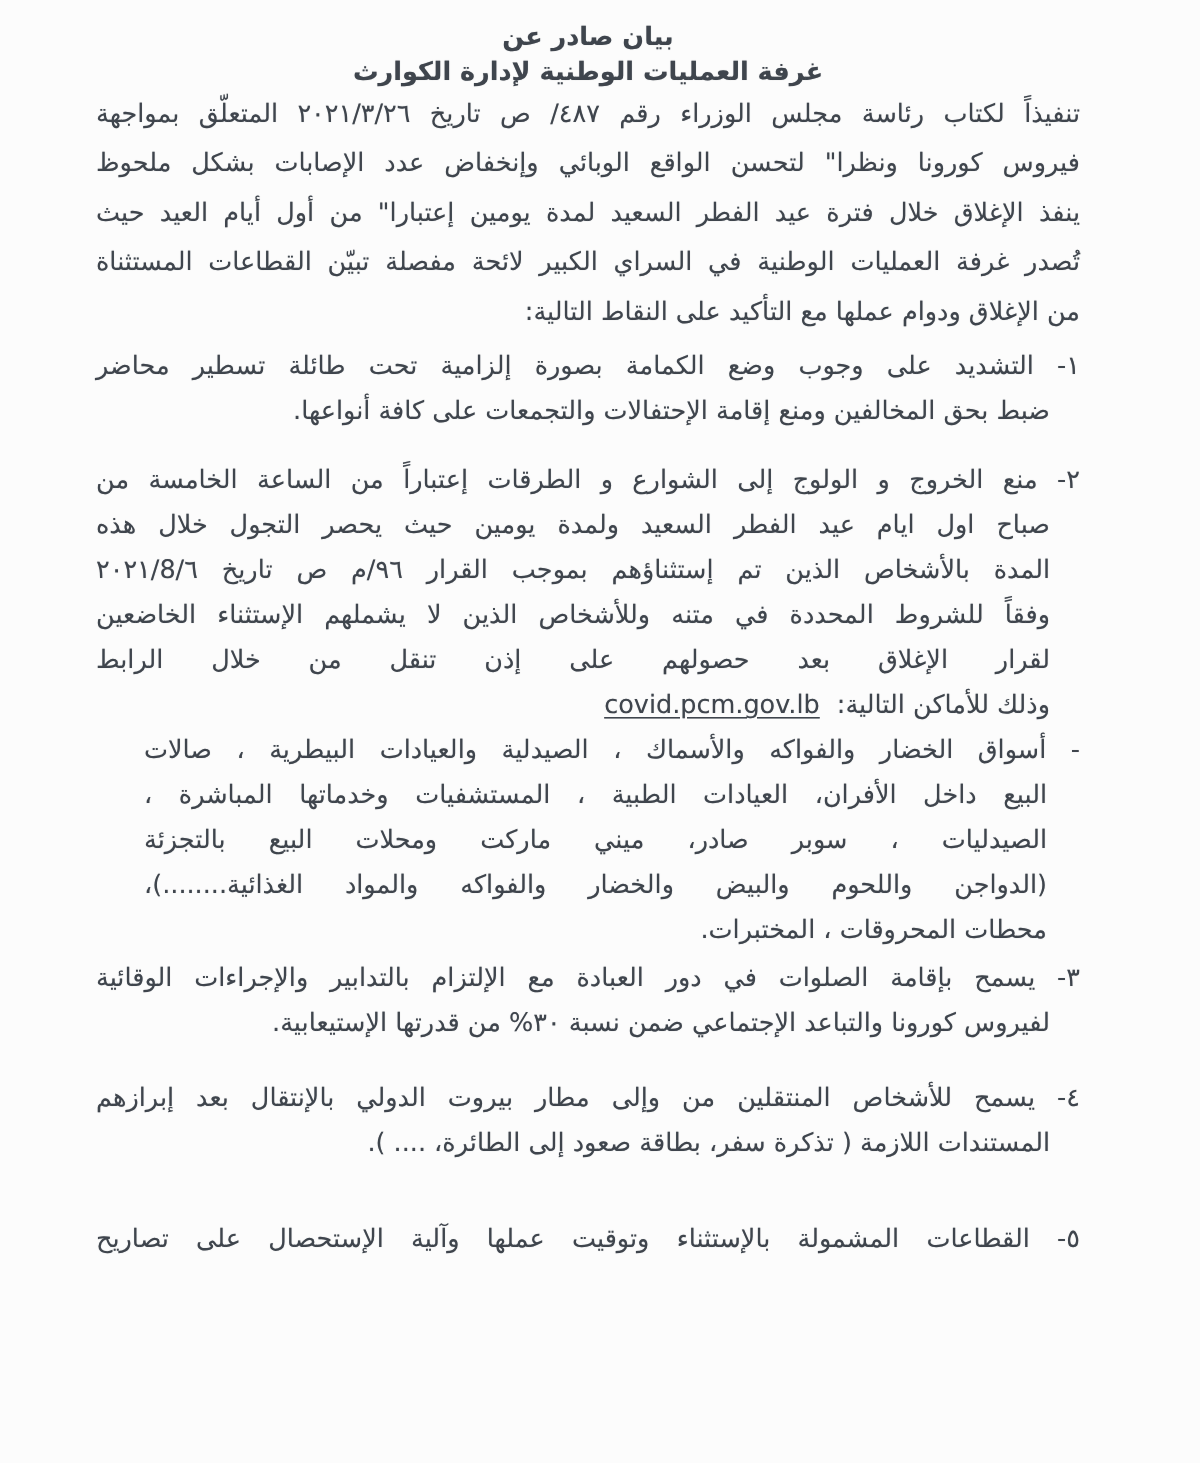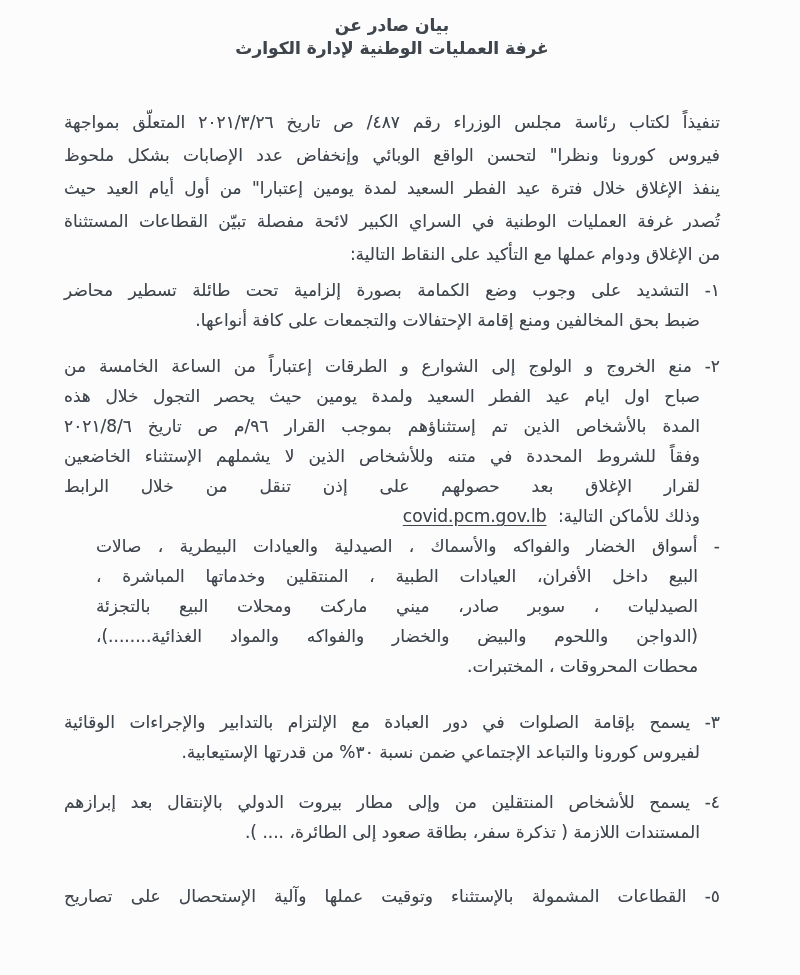--- a/index.html
+++ b/index.html
@@ -19,24 +19,24 @@
   }
   .hdr { text-align: center; font-weight: 700; font-size: 17px; line-height: 23px; }
   .ln { font-size: 17px; line-height: 30px; }
   .intro .ln { line-height: 33px; }
   .j { text-align: justify; text-align-last: justify; text-justify: inter-word; }
   .r { text-align: right; }
   .c  { padding-right: 20px; }
   .c5 { padding-right: 262px; }
   .bullet { padding-left: 32px; }
   .bullet .cb { padding-right: 22px; }
-  .intro { margin-top: 46px; }
+  .intro { }
   .i1 { margin-top: 4px; }
   .i2 { margin-top: 16px; }
-  .i3 { margin-top: 26px; }
+  .i3 { margin-top: 2px; }
   .i4 { margin-top: 20px; }
   .i5 { margin-top: 34px; }
   .lnk { color: inherit; text-decoration: underline; text-underline-offset: 3px; margin-right: 6px; }
 </style>
 </head>
 <body>
 
 <div class="page">
 
   <div class="hdr">
@@ -64,21 +64,21 @@
     <div class="ln j c">وفقاً للشروط المحددة في متنه وللأشخاص الذين لا يشملهم الإستثناء الخاضعين</div>
     <div class="ln j c">لقرار الإغلاق بعد حصولهم على إذن تنقل من خلال الرابط</div>
     <div class="ln r c">
       <span>وذلك للأماكن التالية:</span>
       <a href="#" class="lnk">covid.pcm.gov.lb</a>
     </div>
   </div>
 
   <div class="bullet">
     <div class="ln j">- أسواق الخضار والفواكه والأسماك ، الصيدلية والعيادات البيطرية ، صالات</div>
-    <div class="ln j cb">البيع داخل الأفران، العيادات الطبية ، المنتقلين وخدماتها المباشرة ،</div>
+    <div class="ln j cb">البيع داخل الأفران، العيادات الطبية ، المستشفيات وخدماتها المباشرة ،</div>
     <div class="ln j cb">الصيدليات ، سوبر صادر، ميني ماركت ومحلات البيع بالتجزئة</div>
     <div class="ln j cb">(الدواجن واللحوم والبيض والخضار والفواكه والمواد الغذائية........)،</div>
     <div class="ln r cb">محطات المحروقات ، المختبرات.</div>
   </div>
 
   <div class="i3">
     <div class="ln j">٣- يسمح بإقامة الصلوات في دور العبادة مع الإلتزام بالتدابير والإجراءات الوقائية</div>
     <div class="ln r c">لفيروس كورونا والتباعد الإجتماعي ضمن نسبة ٣٠% من قدرتها الإستيعابية.</div>
   </div>
 

